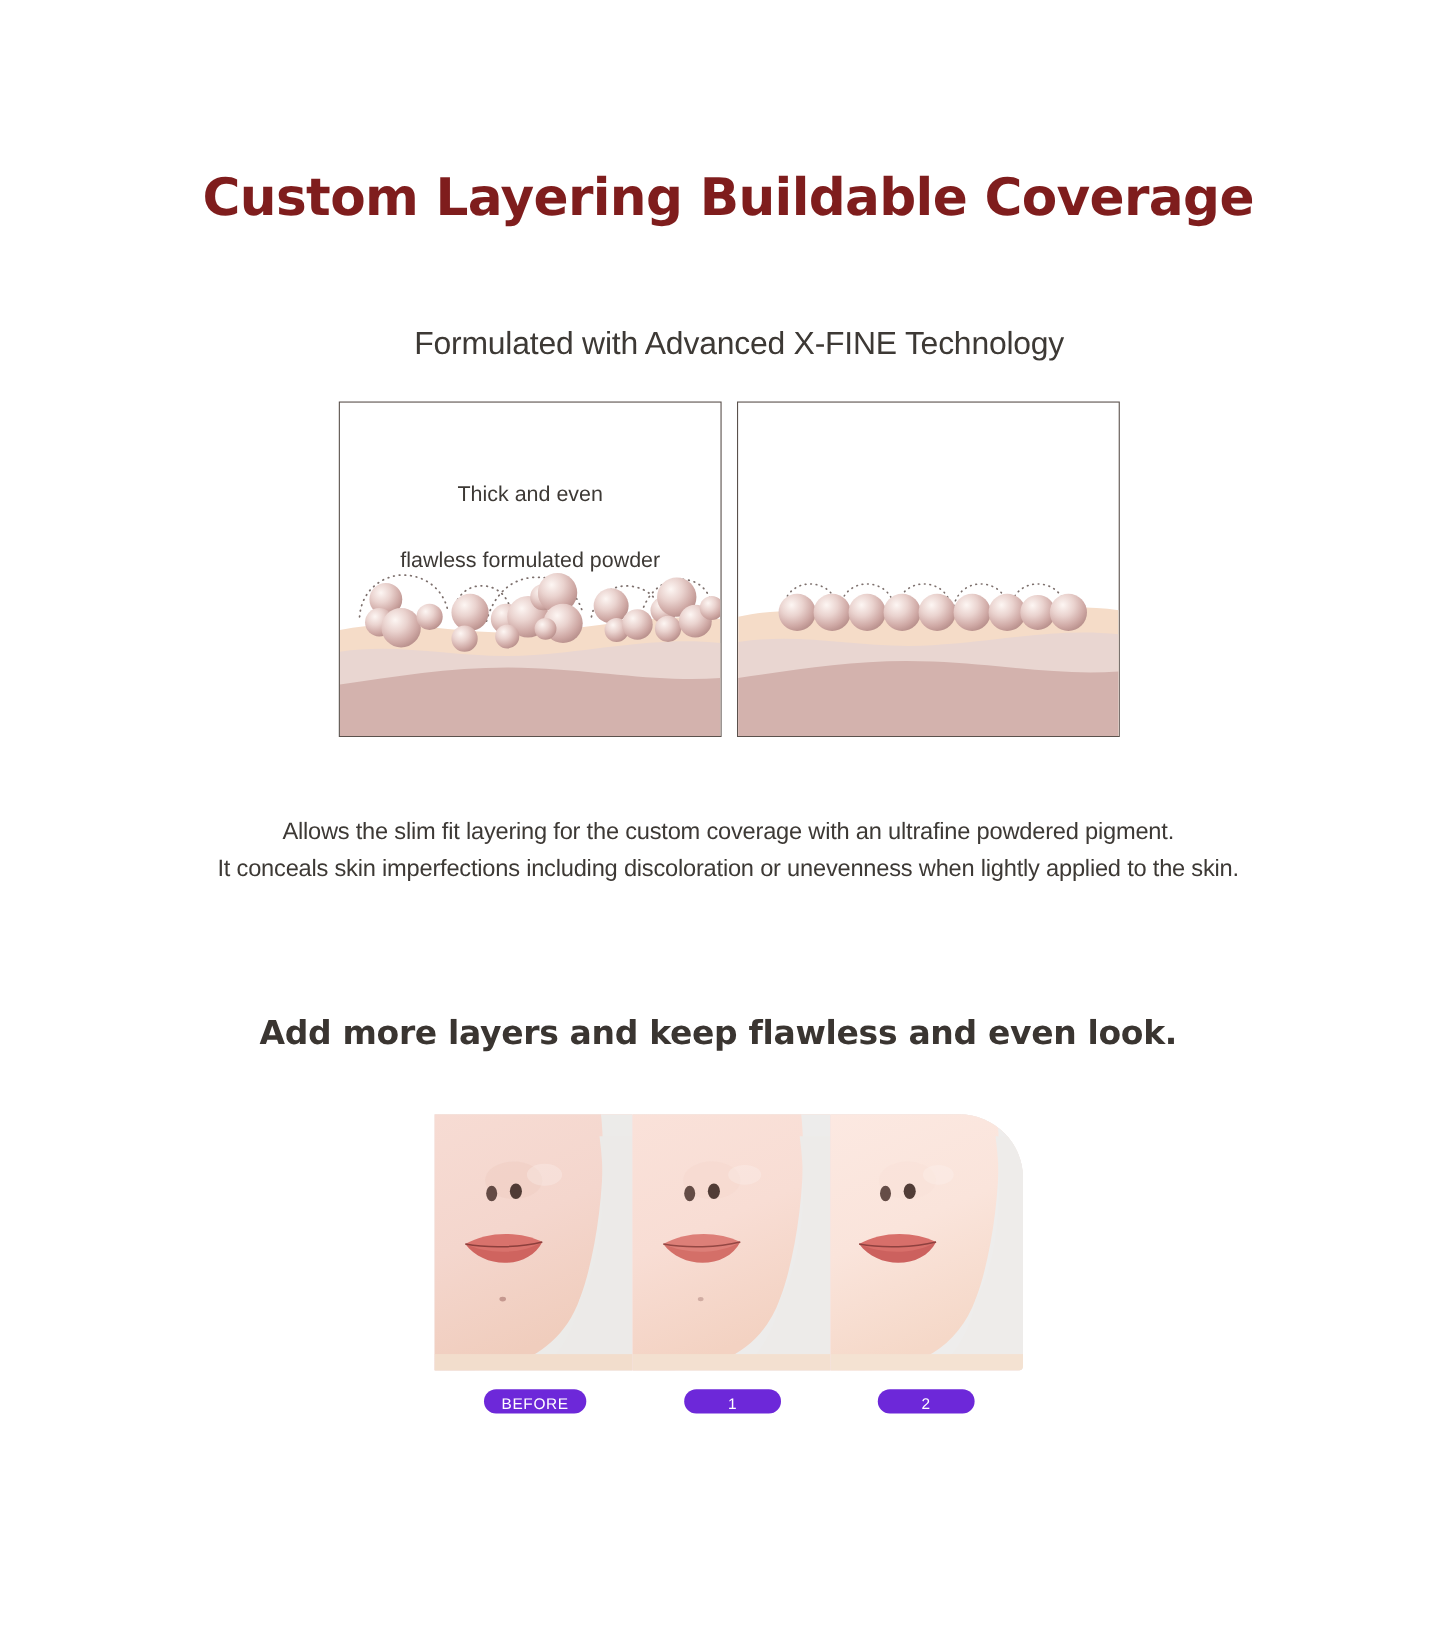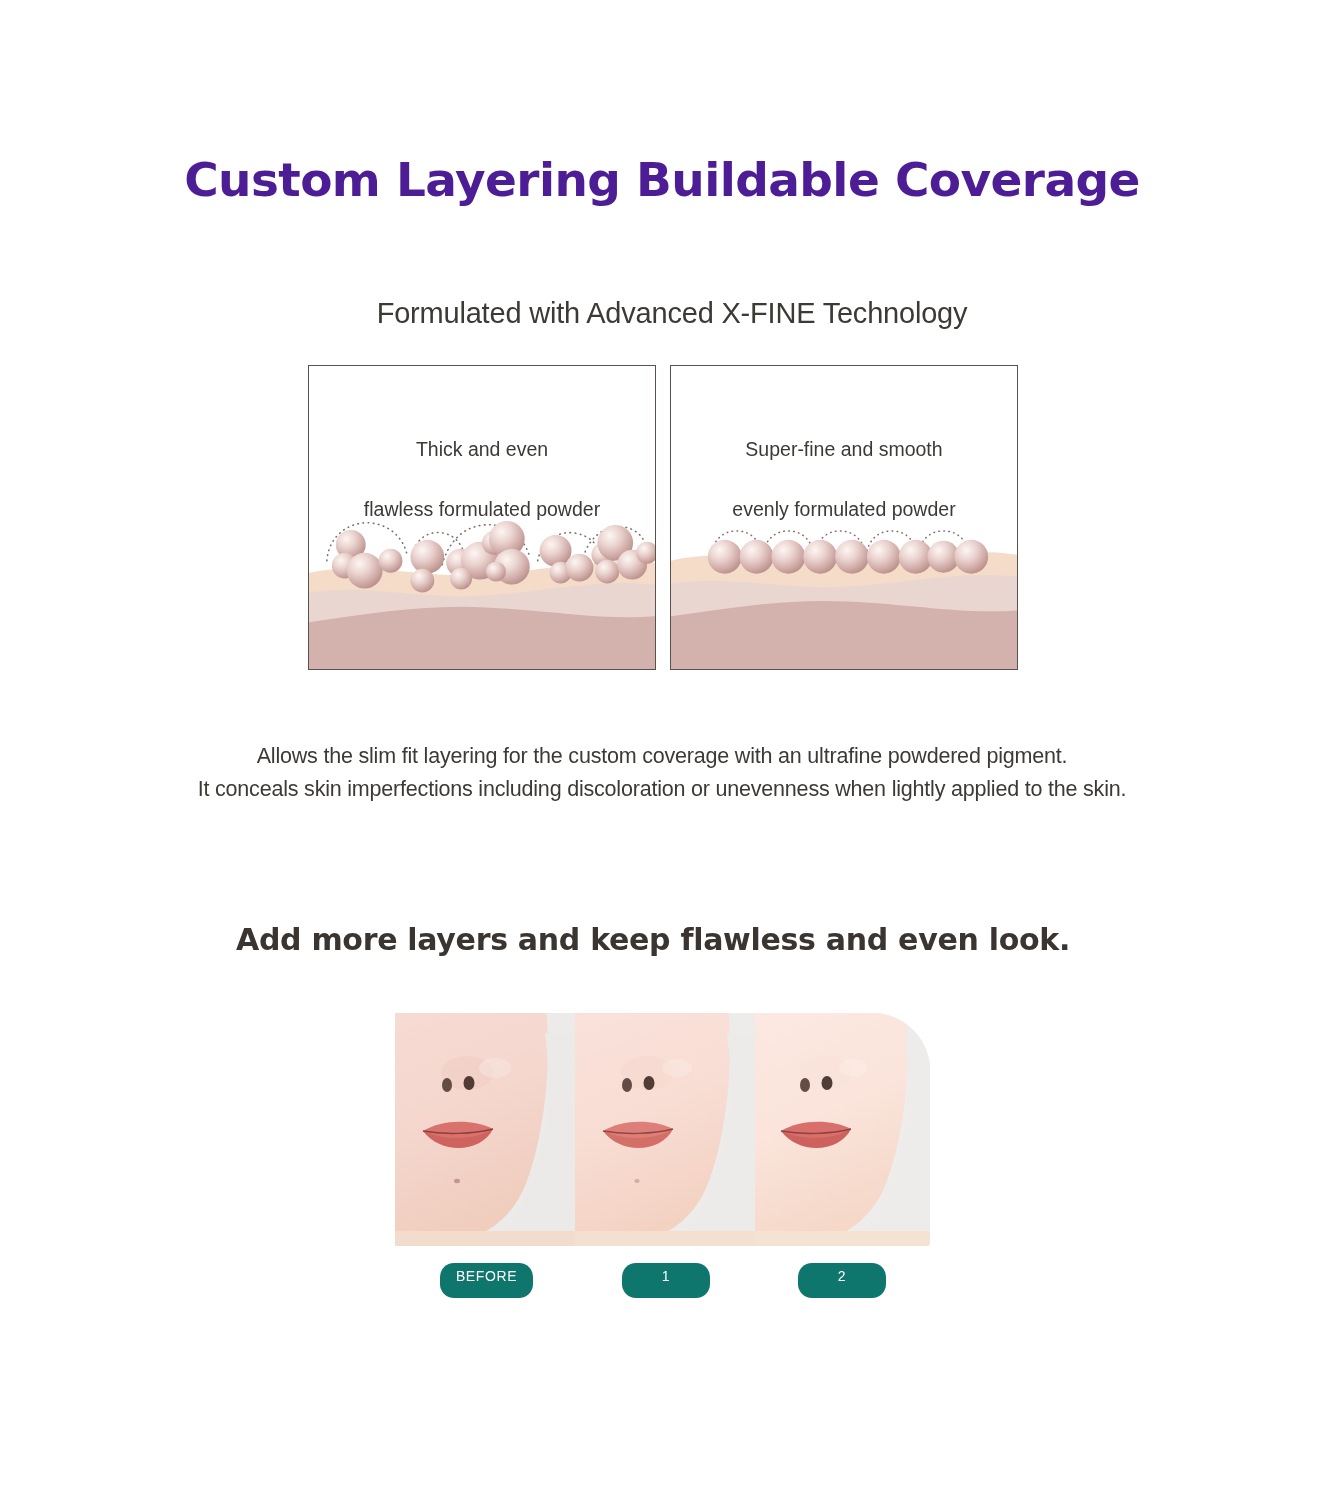--- a/index.html
+++ b/index.html
@@ -24,21 +24,21 @@
   
   .main-title {
     position: absolute;
     top: 152px;
     left: 0;
     width: 1324px;
     text-align: center;
     font-size: 47px;
     font-weight: 700;
     letter-spacing: -0.6px;
-    color: #4c1d95;
+    color: #7f1d1d;
     font-family: "DejaVu Sans", sans-serif;
   }
   .subtitle {
     position: absolute;
     top: 297px;
     left: 0;
     width: 1324px;
     text-align: center;
     font-size: 29px;
     font-weight: 400;
@@ -141,24 +141,24 @@
   .labels {
     position: absolute;
     top: 1263px;
     left: 395px;
     width: 535px;
     height: 28px;
   }
   .pill {
     position: absolute;
     top: 0;
-    height: 35px;
+    height: 22px;
     line-height: 27px;
     border-radius: 14px;
-    background: #0f766e;
+    background: #6d28d9;
     color: #ffffff;
     font-size: 14px;
     letter-spacing: 0.6px;
     text-align: center;
     padding: 0 14px;
     box-sizing: border-box;
     font-family: "Liberation Sans", sans-serif;
   }
   .pill.l1 { left: 45px;  width: 93px; }
   .pill.l2 { left: 227px; width: 88px; }
@@ -260,24 +260,20 @@
         <circle cx="86" cy="192" r="17" fill="url(#sphR)"></circle>
         <circle cx="118" cy="192" r="17" fill="url(#sphR)"></circle>
         <circle cx="150" cy="192" r="17" fill="url(#sphR)"></circle>
         <circle cx="182" cy="192" r="17" fill="url(#sphR)"></circle>
         <circle cx="214" cy="192" r="17" fill="url(#sphR)"></circle>
         <circle cx="246" cy="192" r="17" fill="url(#sphR)"></circle>
         <circle cx="274" cy="192" r="16" fill="url(#sphR)"></circle>
         <circle cx="302" cy="192" r="17" fill="url(#sphR)"></circle>
       </svg>
 
-      <div class="panel-caption">
-        <span>Super-fine and smooth</span><br>
-        <span>evenly formulated powder</span>
-      </div>
     </div>
   </div>
 
   <div class="body-copy">
     <span class="ln">Allows the slim fit layering for the custom coverage with an ultrafine powdered pigment.</span>
     <span class="ln">It conceals skin imperfections including discoloration or unevenness when lightly applied to the skin.</span>
   </div>
 
   <div class="section-heading">Add more layers and keep flawless and even look.</div>
 

